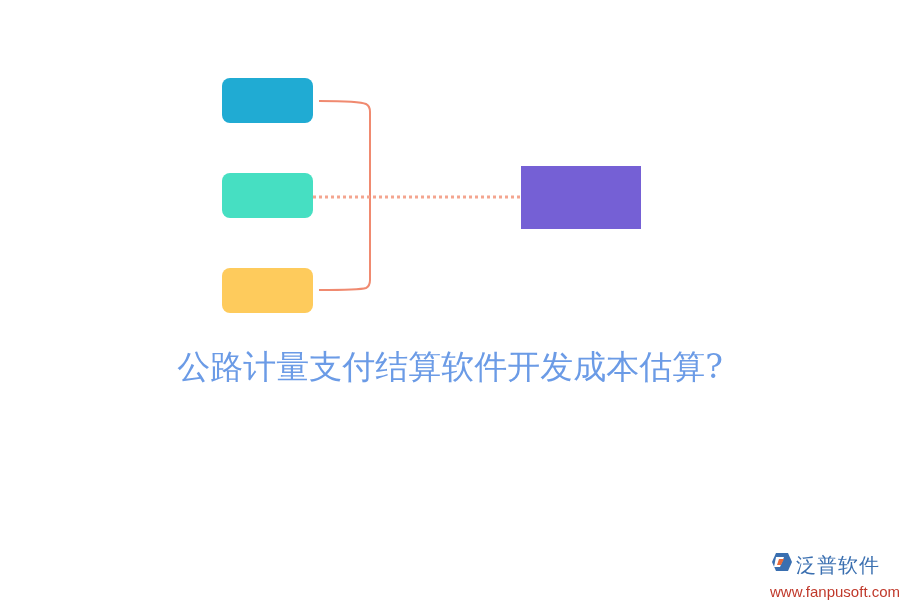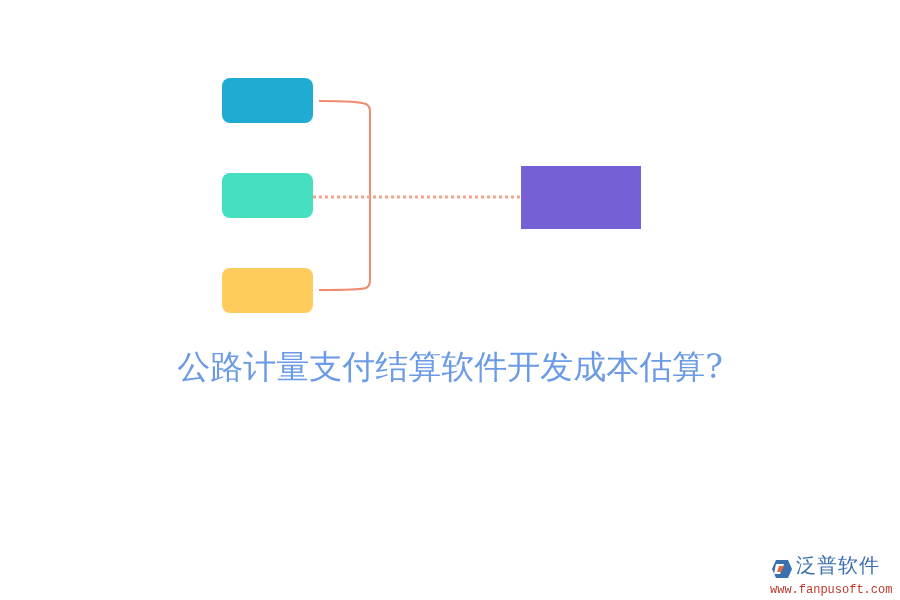--- a/index.html
+++ b/index.html
@@ -5,24 +5,24 @@
   html,body{margin:0;padding:0;}
   body{width:900px;height:600px;background:#ffffff;position:relative;overflow:hidden;font-family:"DejaVu Sans",sans-serif;}
   .box{position:absolute;border-radius:8px;}
   #b1{left:222px;top:78px;width:91px;height:45px;}
   #b2{left:222px;top:173px;width:91px;height:45px;}
   #b3{left:222px;top:268px;width:91px;height:45px;}
   #target{position:absolute;left:521px;top:166px;width:120px;height:63px;}
   svg.lines{position:absolute;left:0;top:0;width:900px;height:600px;}
   .title{position:absolute;left:0;width:900px;top:345px;text-align:center;font-family:"DejaVu Serif",serif;font-size:33px;letter-spacing:0px;}
   .logo{position:absolute;left:770px;top:552px;width:125px;height:40px;}
-  .logo-row{display:flex;align-items:flex-end;}
+  .logo-row{display:flex;align-items:flex-start;}
   .logo-icon{width:22px;height:20px;margin-right:4px;}
   .logo-text{font-size:20px;color:#3a6fb0;font-family:"DejaVu Sans",sans-serif;letter-spacing:1px;}
-  .logo-url{font-size:12px;color:#c0392b;font-family:Liberation Mono, monospace;margin-top:4px;}
+  .logo-url{font-size:15px;color:#c0392b;font-family:Liberation Sans, sans-serif;margin-top:4px;}
 </style>
 </head>
 <body>
 
 <div class="box" id="b1" style="background: rgb(32, 171, 211);"></div>
 <div class="box" id="b2" style="background: rgb(70, 223, 194);"></div>
 <div class="box" id="b3" style="background: rgb(254, 203, 92);"></div>
 <div id="target" style="background: rgb(117, 96, 213);"></div>
 
 <svg class="lines" xmlns="http://www.w3.org/2000/svg">

